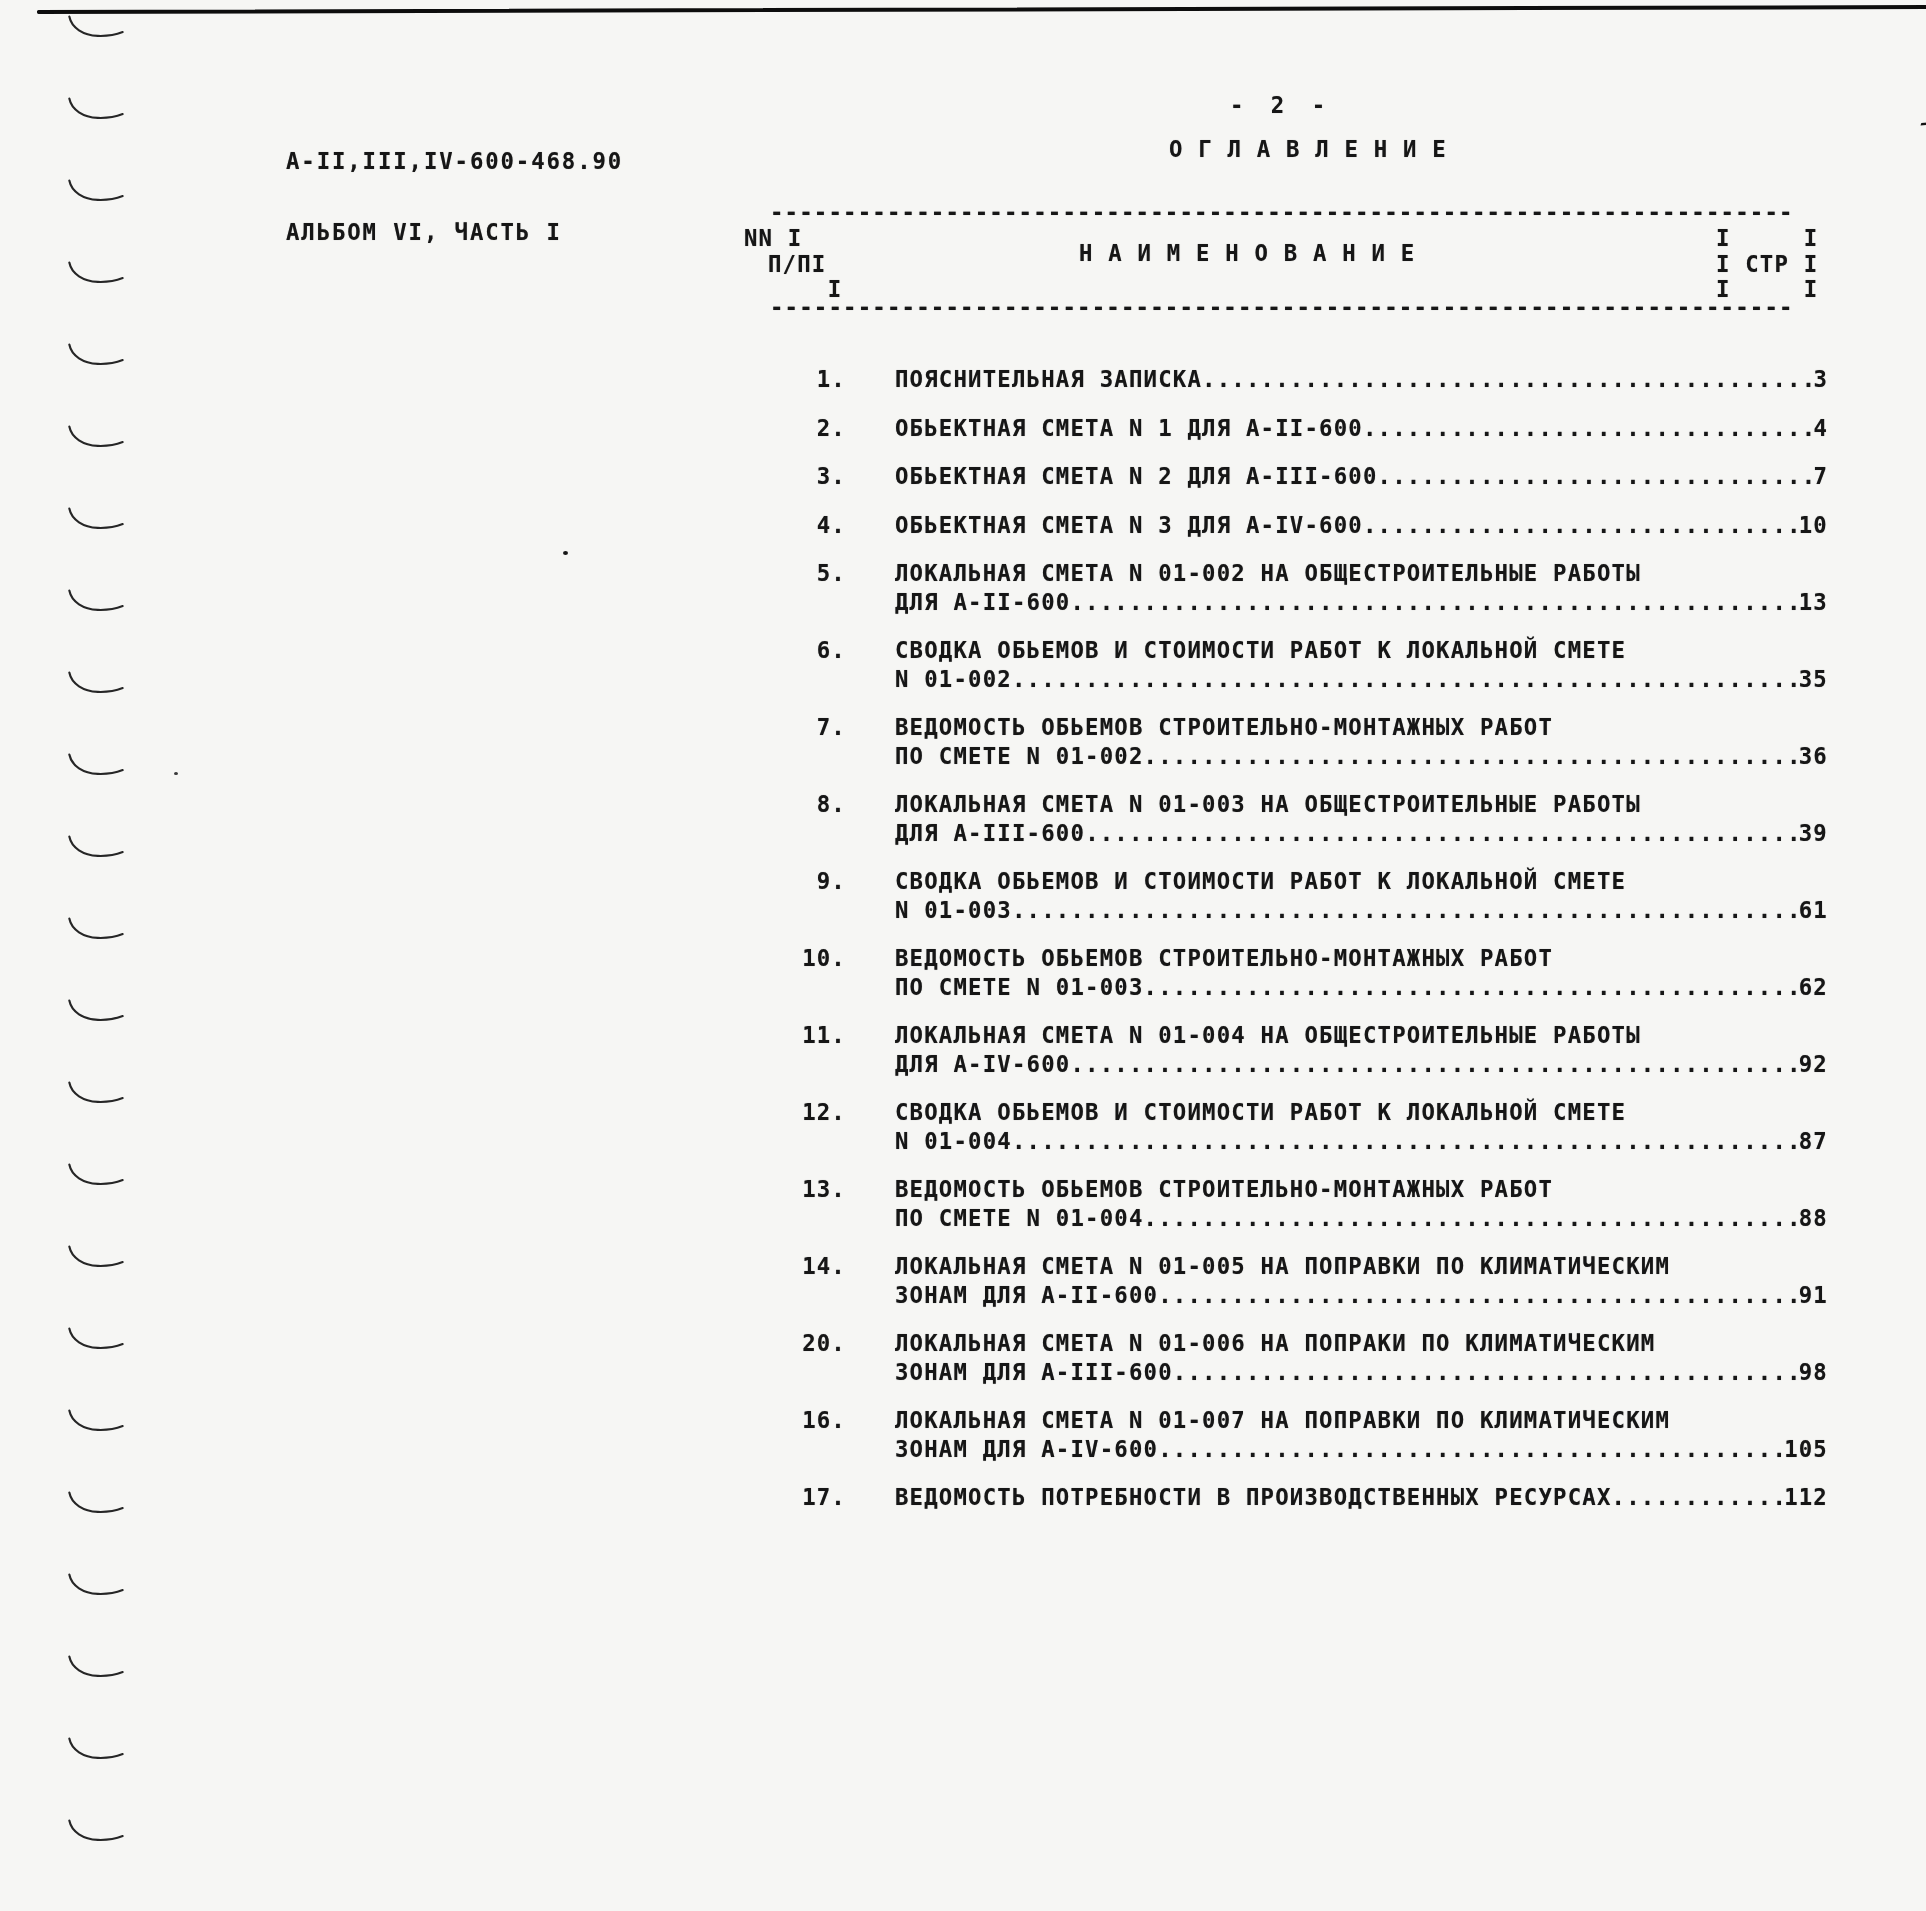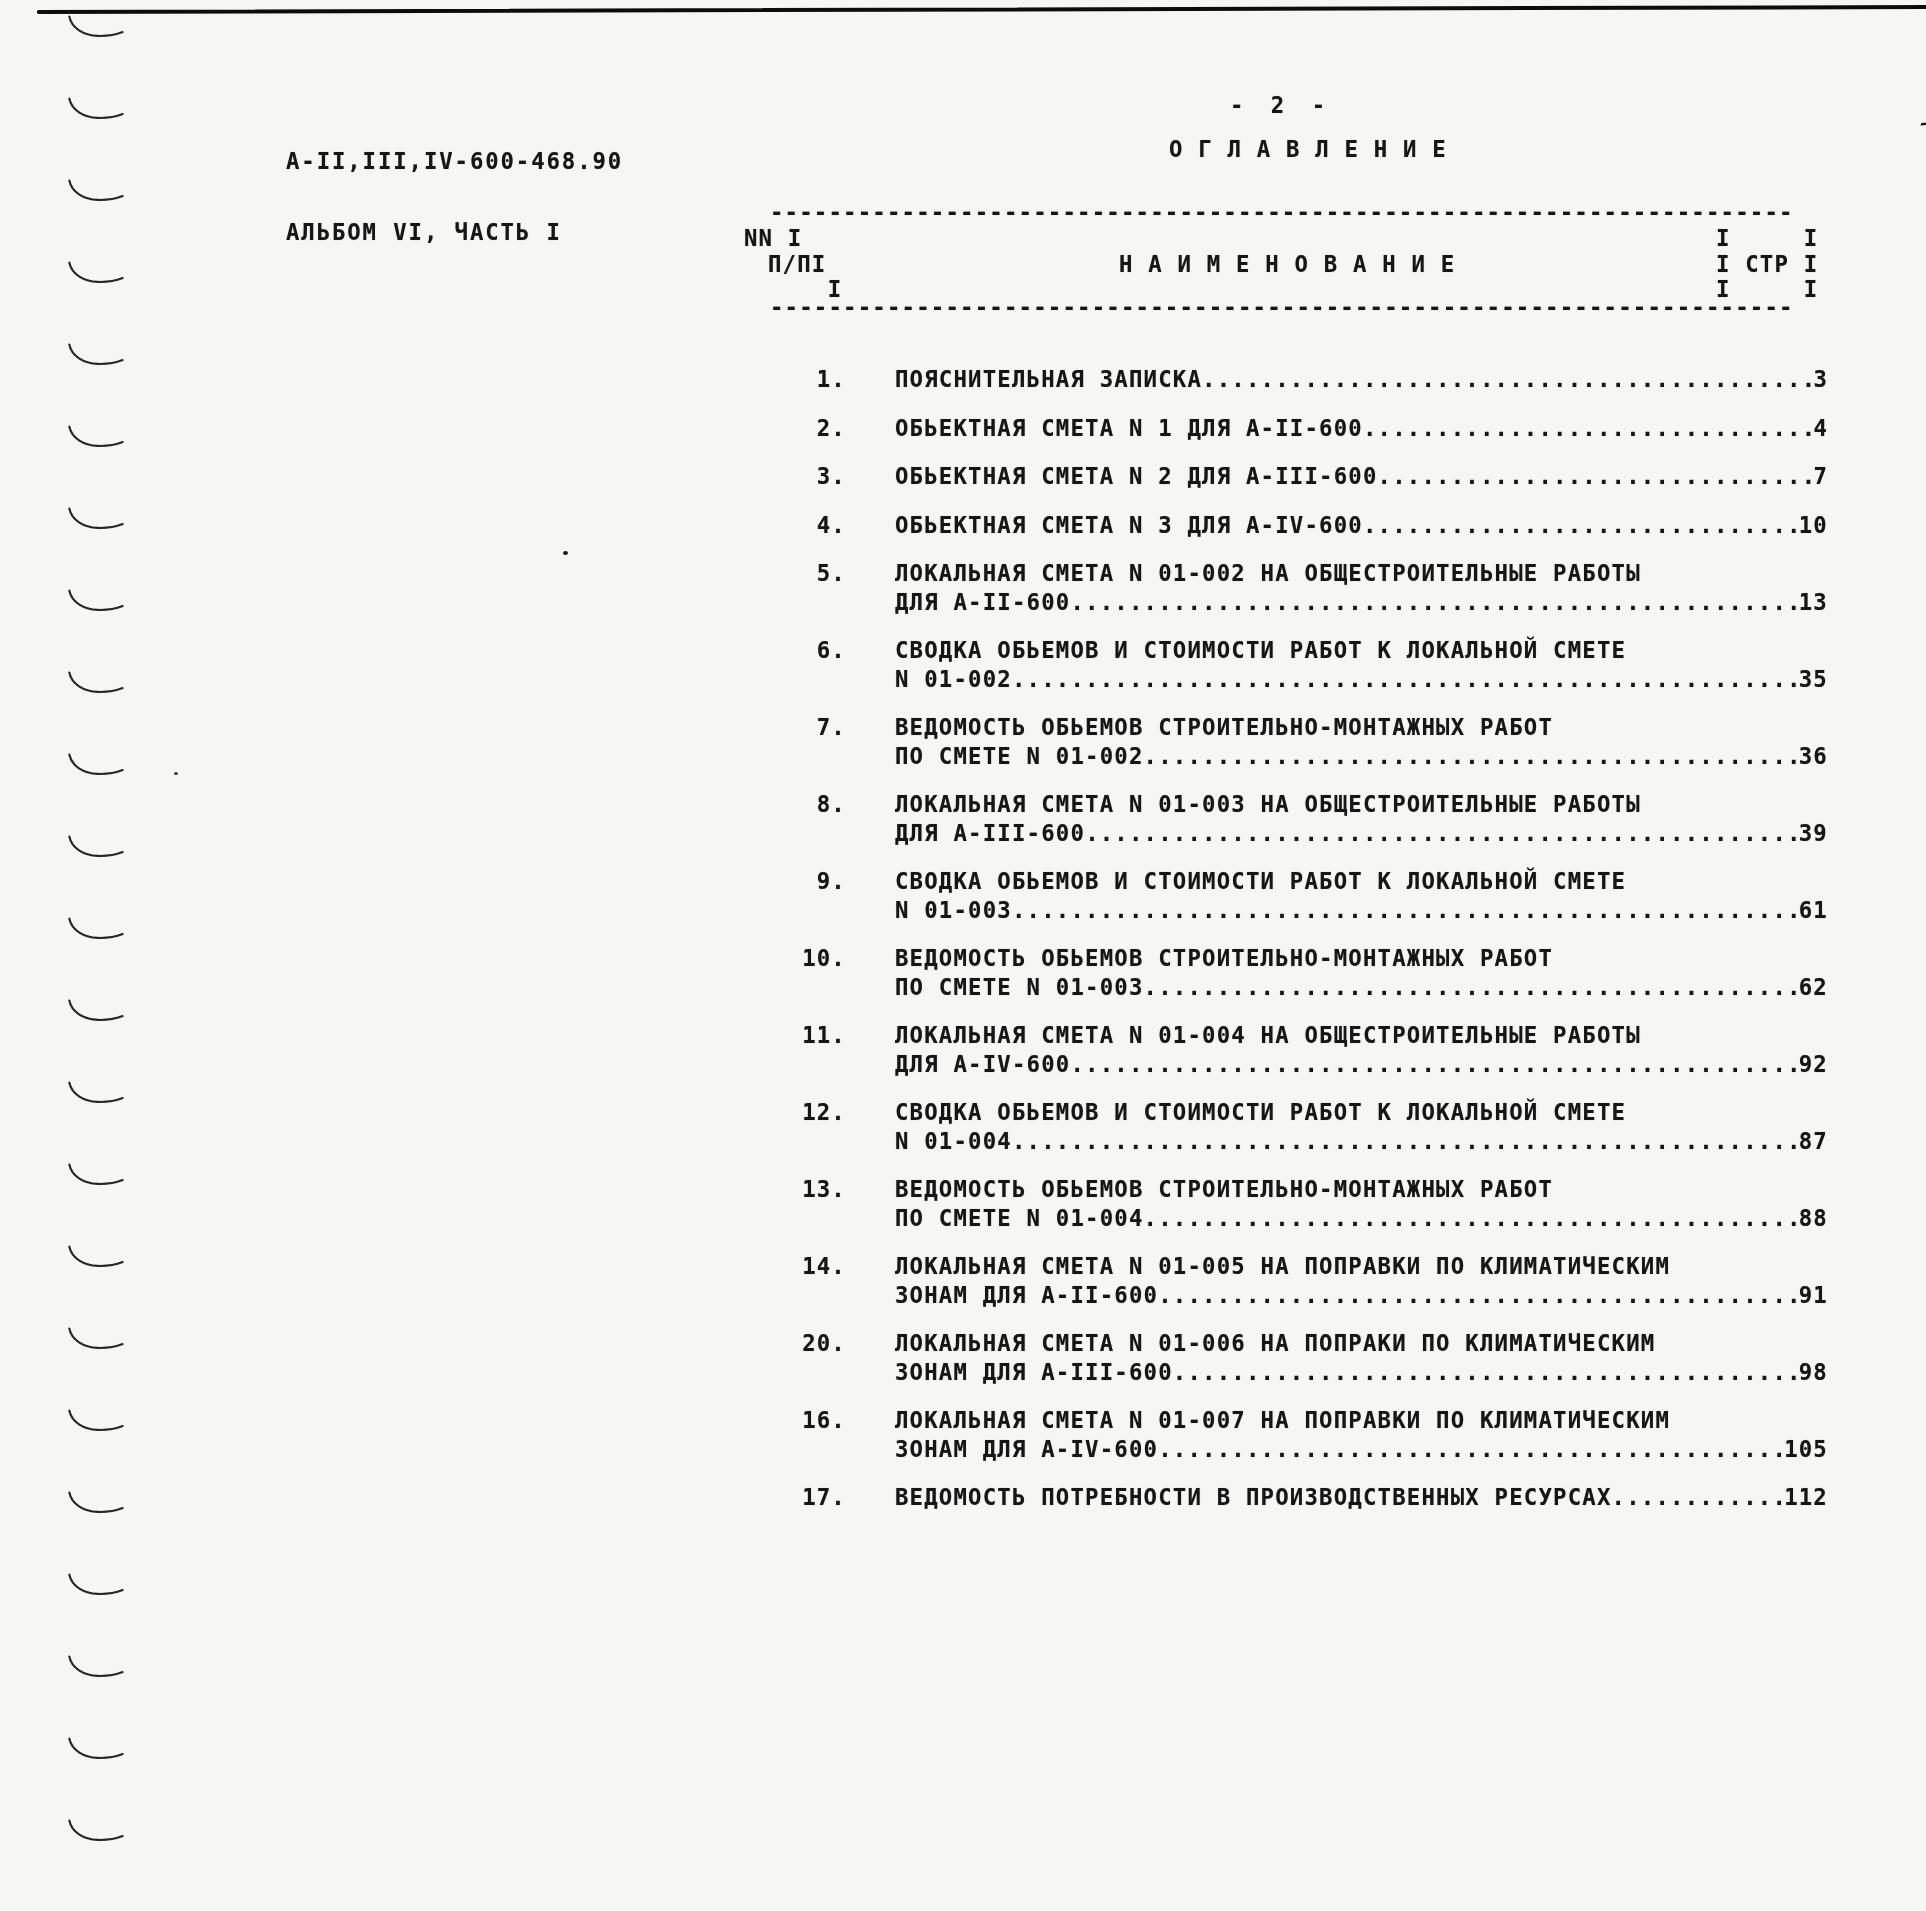--- a/index.html
+++ b/index.html
@@ -49,21 +49,21 @@
     transform-origin:left bottom;
     letter-spacing:1.5px;
   }
 
   
   .rule-top{left:770px;top:201px;}
   .rule-bottom{left:770px;top:296px;}
   .hl-b{left:744px;top:227px;}
   .hl-c{left:768px;top:253px;}
   .hl-d{left:784px;top:278px;}
-  .hname{left:1079px;top:253px;margin-left:40px;}
+  .hname{left:1079px;top:242px;}
   .hr1{left:1716px;top:227px;}
   .hr2{left:1716px;top:253px;}
   .hr3{left:1716px;top:278px;}
 
   
   .toc{position:absolute;left:802px;top:365px;width:1009px;}
   .item{display:flex;align-items:flex-start;margin-bottom:20px;}
   .item .num{flex:none;width:44px;text-align:right;line-height:28.5px;}
   .item .body{flex:none;width:933px;margin-left:49px;line-height:28.5px;}
   .line{white-space:pre;}

